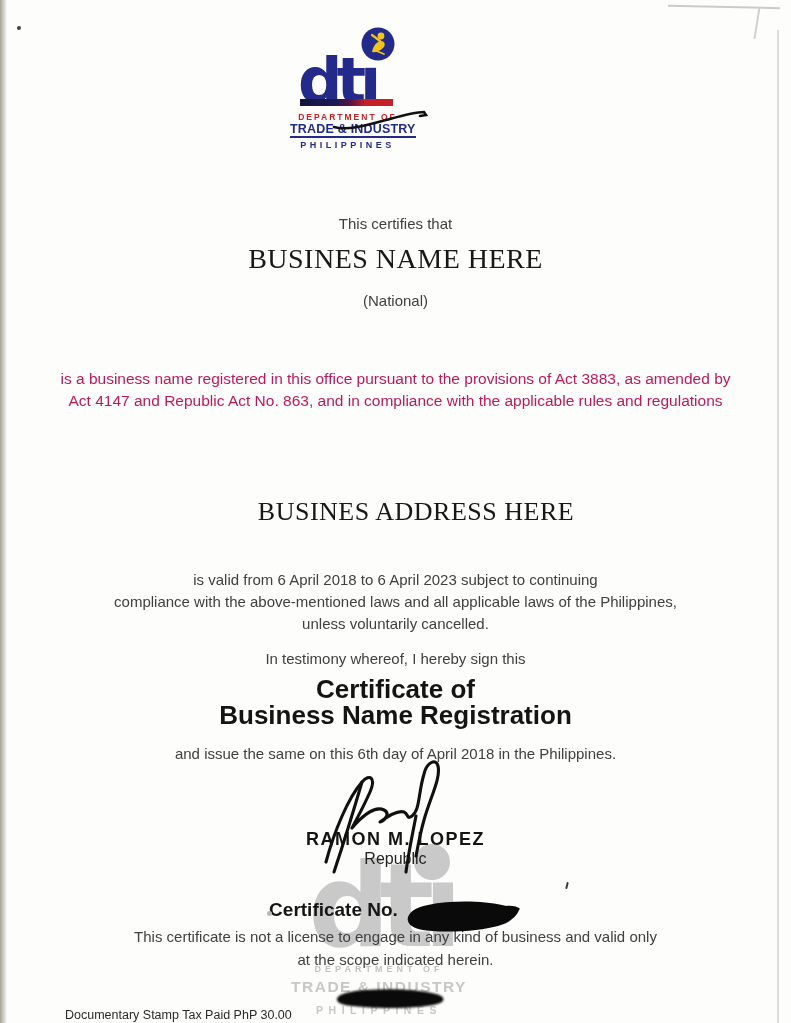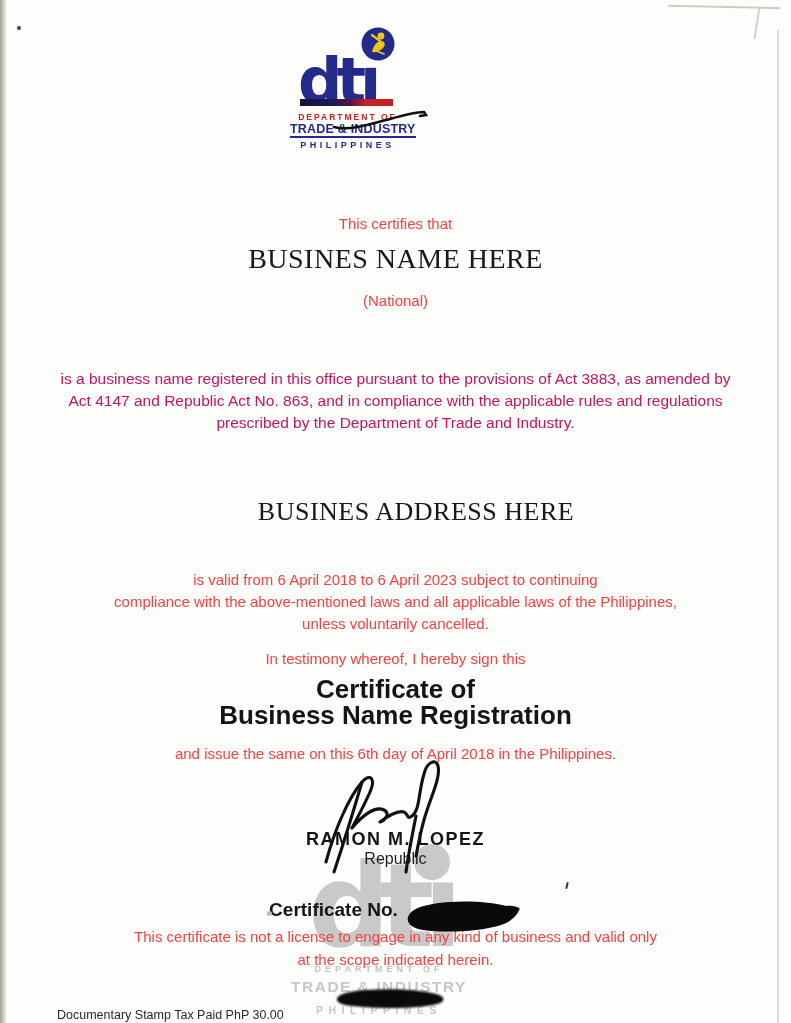--- a/index.html
+++ b/index.html
@@ -7,21 +7,21 @@
     position:relative;
     width:791px;height:1023px;
     background:#fdfdfb;
     overflow:hidden;
     font-family:"Liberation Sans", sans-serif;
     color:#1f1f1f;
     margin:0 auto;
   }
   .abs{position:absolute;}
   .cline{position:absolute;left:0;right:0;text-align:center;white-space:nowrap;}
-  .body-txt{font-size:15px;color:#ef4444;}
+  .body-txt{font-size:15px;color:#404040;}
   .body-txt-lg{font-size:15.5px;color:#be185d;}
 
   
   .logo-wrap{position:absolute;left:290px;top:20px;width:115px;height:140px;z-index:2;}
   .logo-letters{
     position:absolute;left:8px;top:30px;
     font-family:"DejaVu Sans", sans-serif;font-weight:bold;
     font-size:62px;line-height:1;letter-spacing:-6px;
     color:#232a8a;
   }
@@ -95,21 +95,21 @@
     background:linear-gradient(90deg,#a7a49b 0%,#c9c7bf 45%,rgba(255,255,255,0) 100%);}
   .edge-right{position:absolute;left:777px;top:30px;width:2px;height:993px;background:#dedcd6;z-index:7;}
   .edge-top-right{position:absolute;left:668px;top:6px;width:112px;height:2px;background:#cdcbc4;
     transform:rotate(1.2deg);z-index:7;}
   .corner-nick{position:absolute;left:756px;top:7px;width:2px;height:32px;background:#d3d1ca;
     transform:rotate(9deg);z-index:7;}
   .speck1{position:absolute;left:17px;top:26px;width:4px;height:4px;background:#4a463e;border-radius:50% 50% 60% 40%;z-index:7;}
   .speck2{position:absolute;left:566px;top:882px;width:2px;height:7px;background:#3a3a3a;border-radius:2px;transform:rotate(14deg);z-index:7;}
   .speck3{position:absolute;left:267px;top:911px;width:5px;height:5px;background:#b9b9b3;border-radius:50%;z-index:7;}
 
-  .stamp-tax{position:absolute;left:57px;top:1008px;font-size:12.5px;color:#2a2a2a;white-space:nowrap;z-index:2;}
+  .stamp-tax{position:absolute;left:65px;top:1008px;font-size:12.5px;color:#2a2a2a;white-space:nowrap;z-index:2;}
   .ztext{z-index:3;}
 </style>
 </head>
 <body>
 
 <div class="page">
 
   <div class="edge-left"></div>
   <div class="edge-right"></div>
   <div class="edge-top-right"></div>
@@ -143,21 +143,20 @@
       <path d="M2 19 C16 23 36 17 58 11 C72 7 84 4 92 4 L94 7 L88 8" stroke="#111" stroke-width="2.6" fill="none" stroke-linecap="round"></path>
     </svg>
   </div>
 
   <div class="cline body-txt ztext" style="top:215px;">This certifies that</div>
   <div class="cline serif-name ztext" style="top:243px;">BUSINES NAME HERE</div>
   <div class="cline body-txt ztext" style="top:292px;">(National)</div>
 
   <div class="cline body-txt-lg ztext" style="top:370px;">is a business name registered in this office pursuant to the provisions of Act 3883, as amended by</div>
   <div class="cline body-txt-lg ztext" style="top:392px;">Act 4147 and Republic Act No. 863, and in compliance with the applicable rules and regulations</div>
-  <div class="cline body-txt-lg ztext" style="top:414px;">prescribed by the Department of Trade and Industry.</div>
 
   <div class="cline serif-addr ztext" style="top:497px;padding-left:41px;">BUSINES ADDRESS HERE</div>
 
   <div class="cline body-txt ztext" style="top:571px;">is valid from 6 April 2018 to 6 April 2023 subject to continuing</div>
   <div class="cline body-txt ztext" style="top:593px;">compliance with the above-mentioned laws and all applicable laws of the Philippines,</div>
   <div class="cline body-txt ztext" style="top:615px;">unless voluntarily cancelled.</div>
 
   <div class="cline body-txt ztext" style="top:650px;">In testimony whereof, I hereby sign this</div>
 
   <div class="cline cert-title ztext" style="top:676px;">Certificate of</div>

